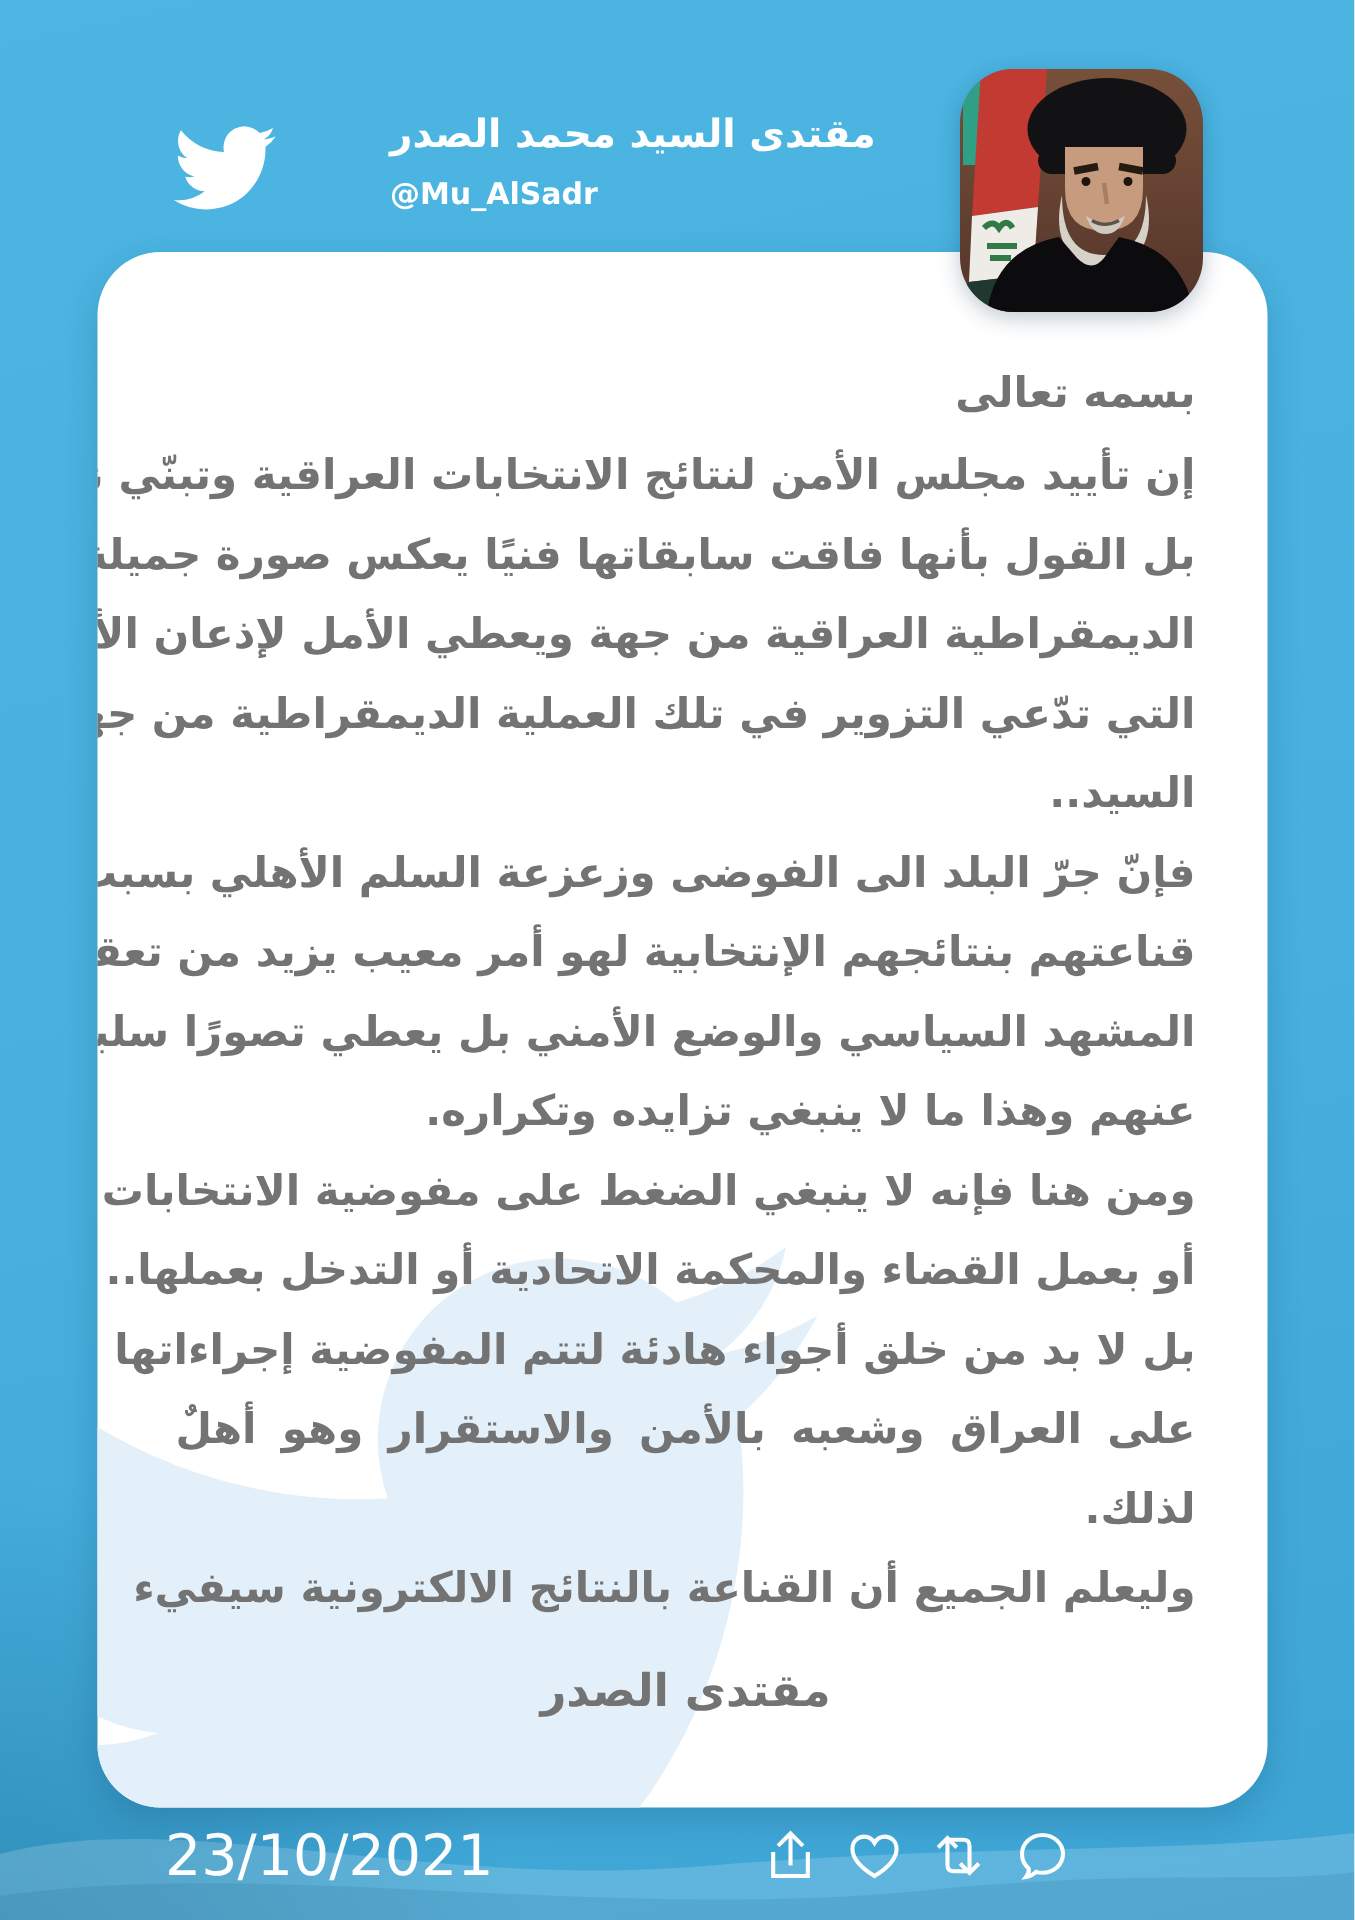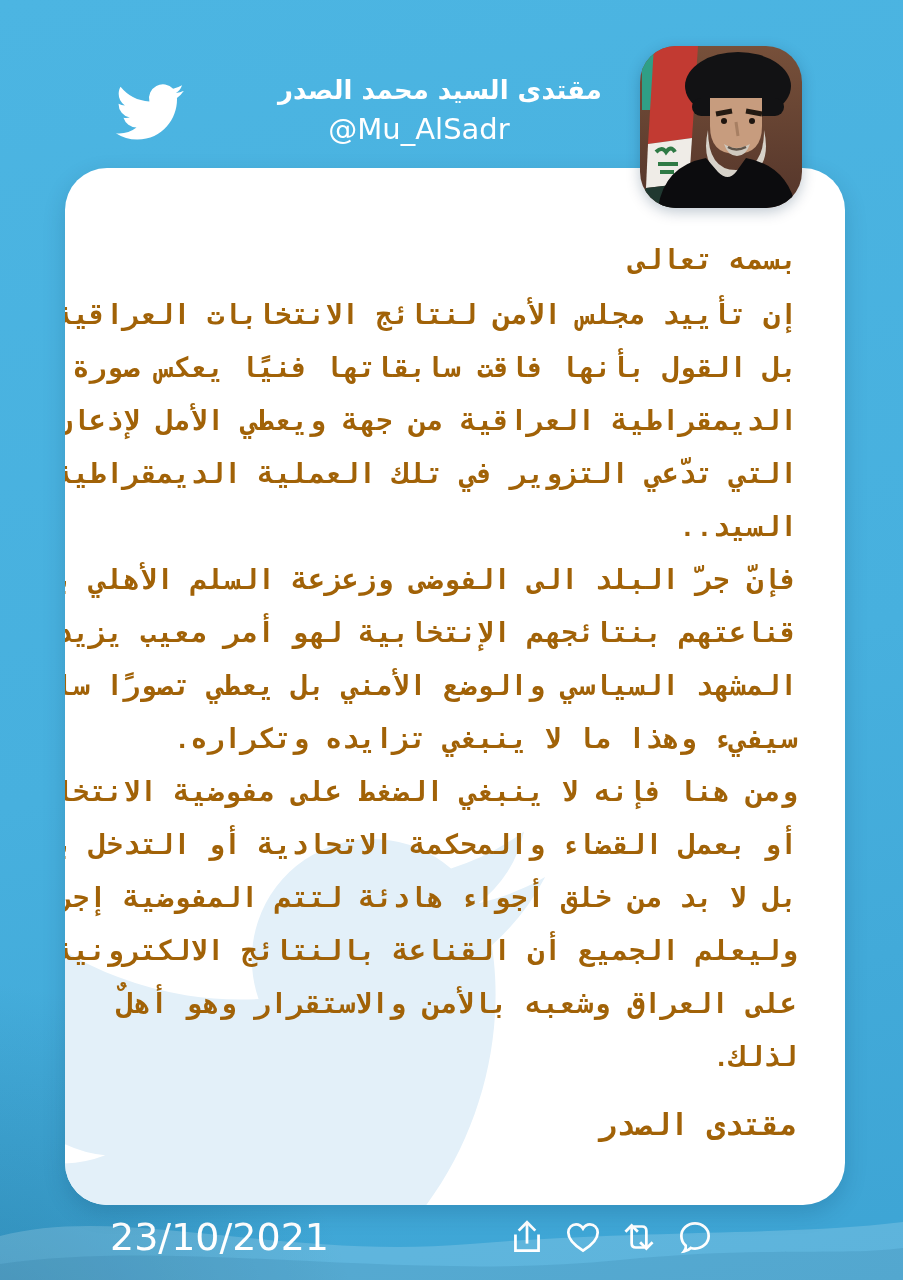--- a/index.html
+++ b/index.html
@@ -6,47 +6,46 @@
   body{font-family:"DejaVu Sans","Liberation Sans",sans-serif;}
   .canvas{
     position:relative;width:903px;height:1280px;overflow:hidden;
     background:
       radial-gradient(circle at -4% 108%, rgba(12,80,115,0.38), rgba(12,80,115,0) 24%),
       linear-gradient(168deg,#4cb5e2 0%,#47b0de 55%,#3da4d4 100%);
   }
 
   
   .twitter-logo{position:absolute;left:106px;top:76px;width:86px;height:72px;z-index:3;}
-  .user-block{position:absolute;top:72px;right:283px;width:360px;text-align:center;z-index:3;color:#ffffff;direction:rtl;}
+  .user-block{position:absolute;top:72px;right:283px;width:360px;text-align:left;z-index:3;color:#ffffff;direction:rtl;}
   .display-name{font-size:26px;font-weight:bold;line-height:36px;letter-spacing:0;}
-  .handle{direction:ltr;font-size:29px;font-weight:normal;line-height:42px;padding-right:42px;}
+  .handle{direction:ltr;font-size:20px;font-weight:bold;line-height:42px;padding-right:42px;}
   .avatar{
     position:absolute;left:640px;top:46px;width:162px;height:162px;border-radius:36px;
     overflow:hidden;z-index:4;box-shadow:0 4px 14px rgba(0,40,70,0.25);
   }
   .avatar svg{display:block;width:100%;height:100%;}
 
   
   .card{
     position:absolute;left:65px;top:168px;width:780px;height:1037px;border-radius:42px;
     background:#ffffff;overflow:hidden;z-index:2;box-shadow:0 8px 22px rgba(0,45,80,0.18);
   }
   .watermark{position:absolute;left:-170px;top:612px;width:740px;height:620px;z-index:0;}
   .content{
-    position:relative;z-index:1;direction:rtl;color:#a16207;
+    position:relative;z-index:1;direction:rtl;color:#737373;
     padding:70px 48px 0 52px;
-    font-family:Liberation Mono, monospace;
   }
   .basmala{font-size:28px;font-weight:bold;line-height:48px;text-align:right;margin-bottom:4px;}
   .t-line{
     font-size:28px;font-weight:bold;line-height:53px;
     text-align:justify;text-align-last:justify;white-space:nowrap;
   }
   .t-line.last{text-align-last:right;white-space:normal;}
-  .signature{font-size:30px;font-weight:bold;line-height:53px;text-align:right;margin-top:16px;}
+  .signature{font-size:30px;font-weight:bold;line-height:53px;text-align:center;margin-top:16px;}
 
   
   .footer{position:absolute;left:0;top:1198px;width:814px;height:82px;z-index:1;}
   .waves{position:absolute;left:0;top:0;width:903px;height:82px;}
   .date{position:absolute;left:110px;top:16px;color:#ffffff;font-size:38px;line-height:46px;z-index:2;}
   .actions{position:absolute;right:98px;top:18px;display:flex;gap:14px;z-index:2;}
   .actions svg{display:block;width:42px;height:42px;cursor:pointer;}
 </style>
 </head>
 <body>
@@ -104,26 +103,26 @@
       <div class="basmala">بسمه تعالى</div>
       <div class="body">
           <div class="t-line">إن تأييد مجلس الأمن لنتائج الانتخابات العراقية وتبنّي نزاهتها</div>
           <div class="t-line">بل القول بأنها فاقت سابقاتها فنيًا يعكس صورة جميلة عن</div>
           <div class="t-line">الديمقراطية العراقية من جهة ويعطي الأمل لإذعان الأطراف</div>
           <div class="t-line">التي تدّعي التزوير في تلك العملية الديمقراطية من جهة</div>
           <div class="t-line last">السيد..</div>
           <div class="t-line">فإنّ جرّ البلد الى الفوضى وزعزعة السلم الأهلي بسبب عدم</div>
           <div class="t-line">قناعتهم بنتائجهم الإنتخابية لهو أمر معيب يزيد من تعقيد</div>
           <div class="t-line">المشهد السياسي والوضع الأمني بل يعطي تصورًا سلبيًا</div>
-          <div class="t-line last">سيفيء وهذا ما لا ينبغي تزايده وتكراره.</div>
+          <div class="t-line last">عنهم وهذا ما لا ينبغي تزايده وتكراره.</div>
           <div class="t-line">ومن هنا فإنه لا ينبغي الضغط على مفوضية الانتخابات المستقلة</div>
           <div class="t-line">أو بعمل القضاء والمحكمة الاتحادية أو التدخل بعملها..</div>
           <div class="t-line">بل لا بد من خلق أجواء هادئة لتتم المفوضية إجراءاتها بما</div>
+          <div class="t-line last">على العراق وشعبه بالأمن والاستقرار وهو أهلٌ لذلك.</div>
           <div class="t-line">وليعلم الجميع أن القناعة بالنتائج الالكترونية سيفيء</div>
-          <div class="t-line last">على العراق وشعبه بالأمن والاستقرار وهو أهلٌ لذلك.</div>
         </div>
       <div class="signature">مقتدى الصدر</div>
     </div>
   </div>
 
   <div class="footer">
     <svg class="waves" viewBox="0 0 903 82" preserveAspectRatio="none">
       <path d="M0 38 C120 6 280 62 470 46 C650 31 790 38 903 24 L903 82 L0 82 Z" fill="rgba(255,255,255,0.17)"></path>
       <path d="M0 66 C180 40 400 84 620 62 C760 48 845 58 903 50 L903 82 L0 82 Z" fill="rgba(15,82,120,0.12)"></path>
     </svg>

